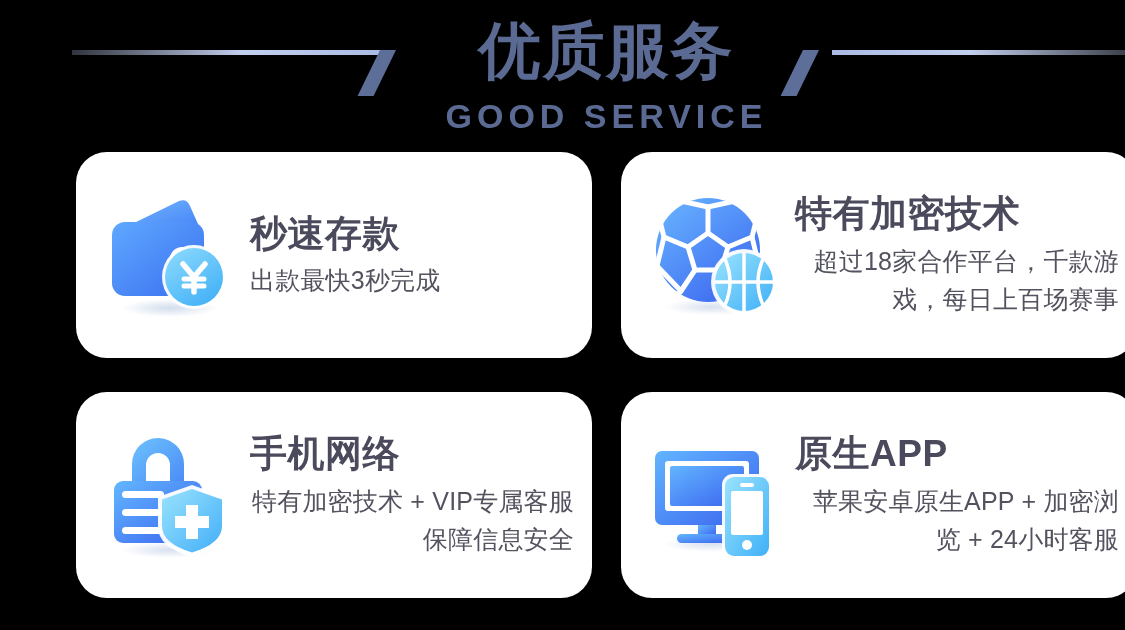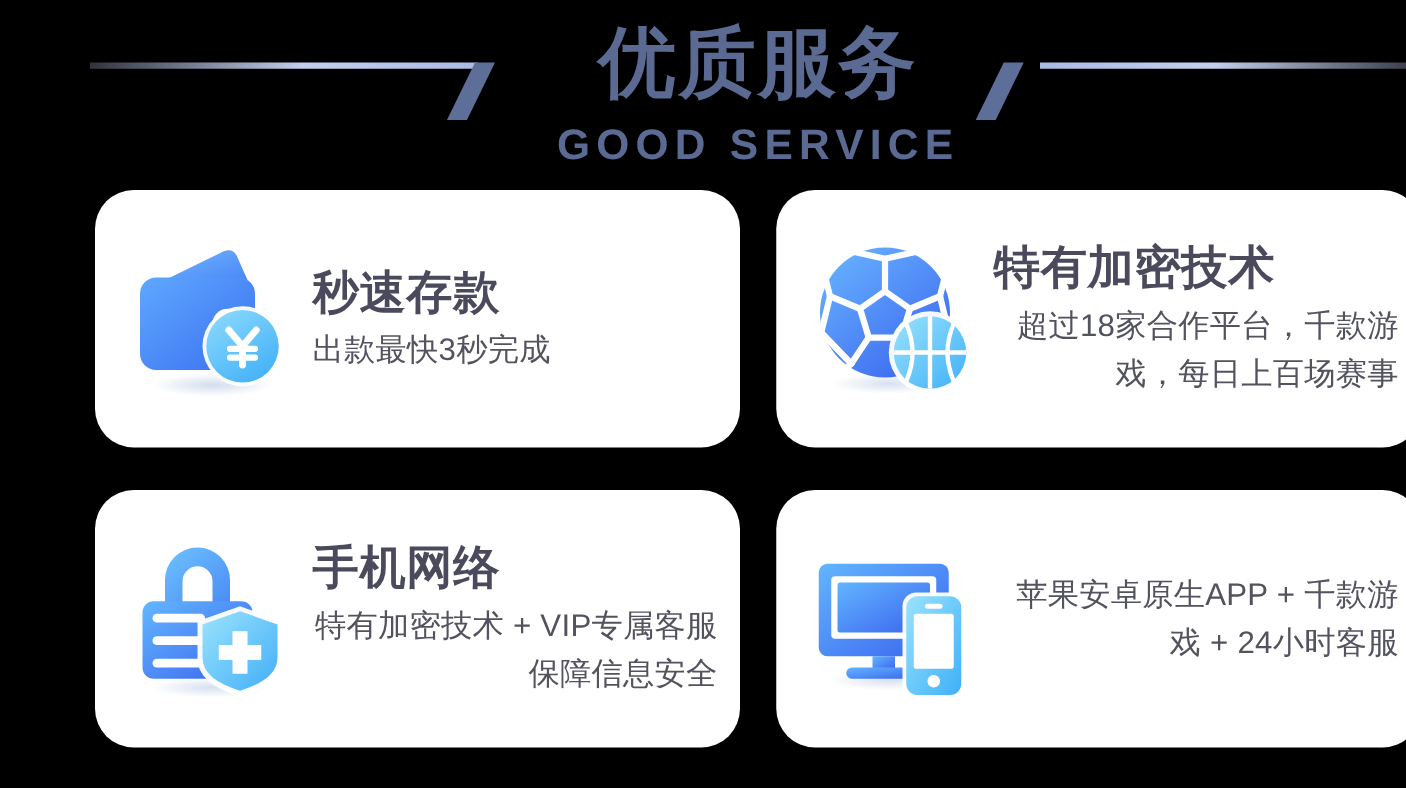--- a/index.html
+++ b/index.html
@@ -305,18 +305,19 @@
           <rect x="47" y="94" width="18" height="11" fill="url(#gMon)"></rect>
           <rect x="26" y="103" width="60" height="9" rx="4.5" fill="url(#gMon)"></rect>
           <rect x="71" y="43" width="50" height="85" rx="11" fill="#ffffff" opacity="0.95"></rect>
           <rect x="74" y="46" width="44" height="79" rx="9" fill="url(#gPhone)"></rect>
           <rect x="80" y="60" width="32" height="44" rx="2" fill="#ffffff"></rect>
           <rect x="89" y="52" width="14" height="4" rx="2" fill="#ffffff"></rect>
           <circle cx="96" cy="114" r="5" fill="#ffffff"></circle>
         </svg>
       </div>
       <div class="card-text">
-        <div class="card-desc two-line">苹果安卓原生APP + 千款游戏 + 24小时客服</div>
+        <div class="card-title">原生APP</div>
+        <div class="card-desc two-line">苹果安卓原生APP + 加密浏览 + 24小时客服</div>
       </div>
     </div>
 
   </div>
 </div>
 
 </body></html>

